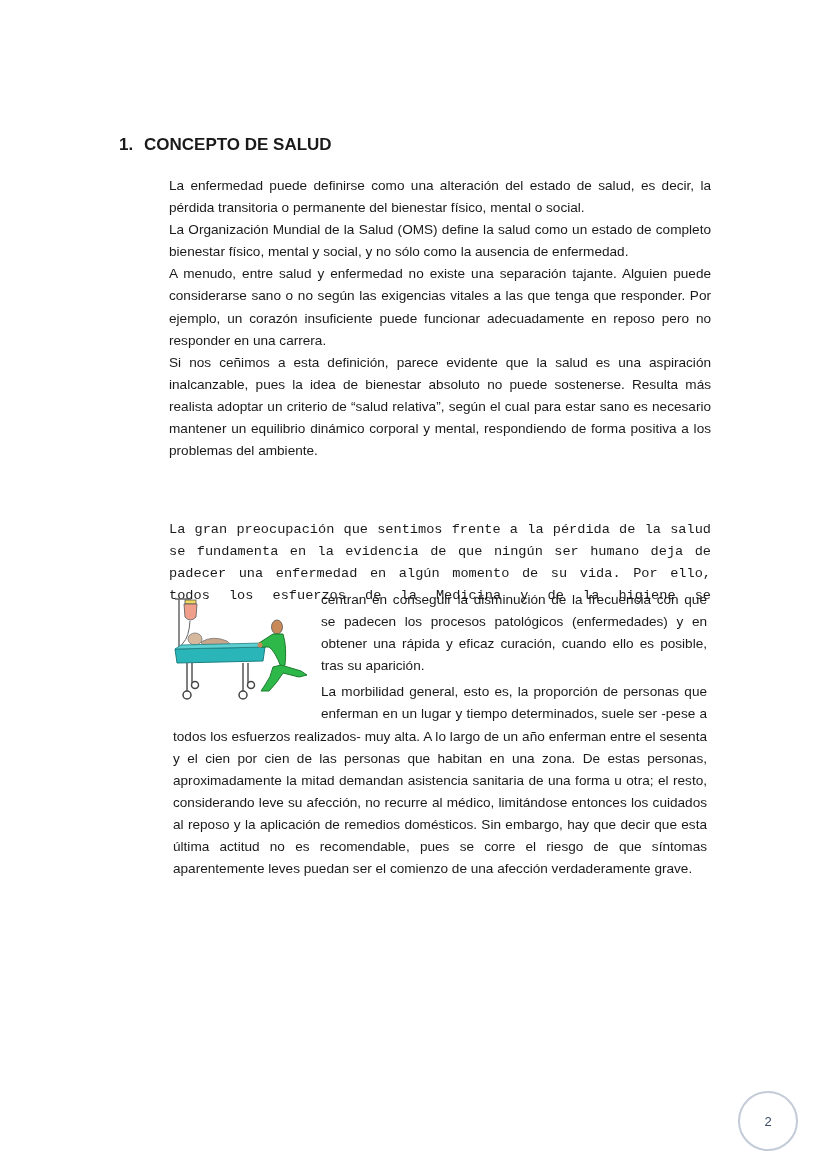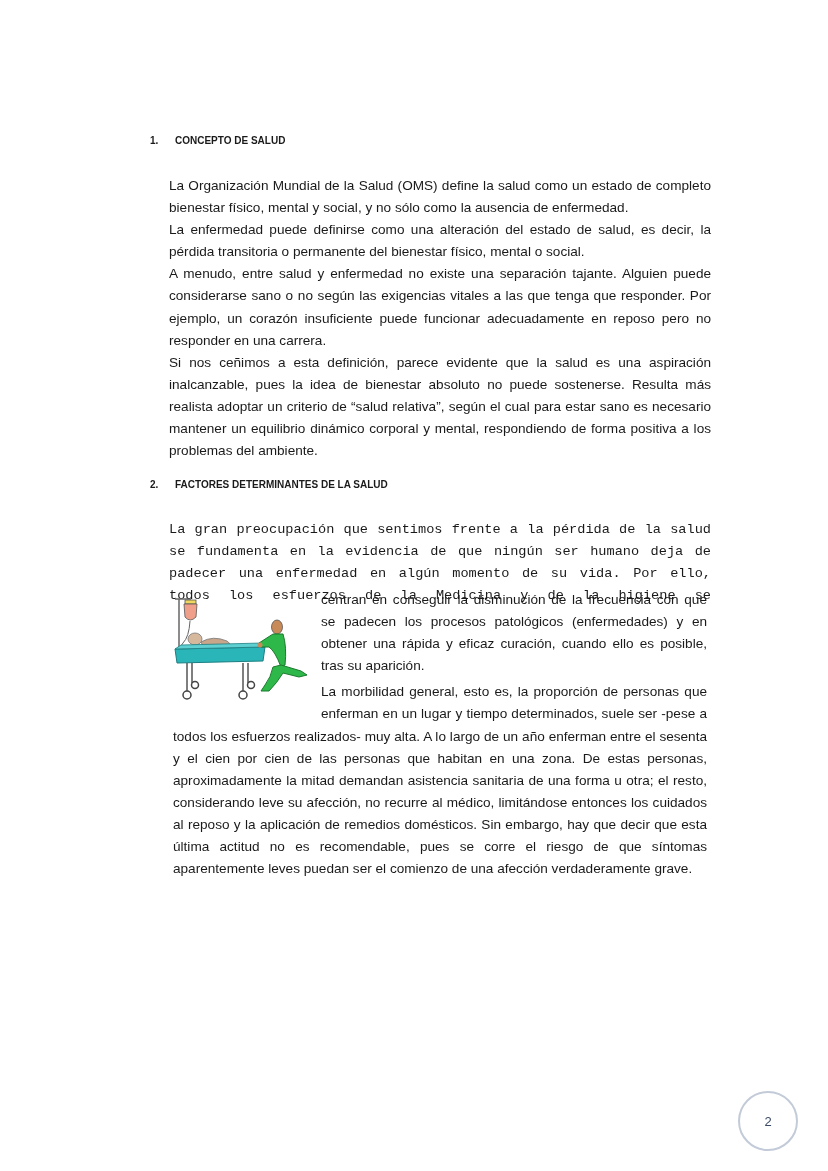--- a/index.html
+++ b/index.html
@@ -1,20 +1,20 @@
 <!DOCTYPE html>
 <html><head>
   <meta charset="utf-8">
   <style>
     html, body { margin: 0; padding: 0; background: #ffffff; }
     body { width: 828px; height: 1171px; position: relative; overflow: hidden;
            font-family: "Liberation Sans", "DejaVu Sans", sans-serif; color: #1a1a1a; }
     .page { position: absolute; left: 0; top: 0; width: 828px; height: 1171px; }
-    .heading { position: absolute; left: 119px; font-weight: bold; font-size: 10px;
-               letter-spacing: 0px; margin-left: 31px; }
+    .heading { position: absolute; left: 119px; font-weight: bold; font-size: 17px;
+               letter-spacing: 0px; }
     .heading .num { display: inline-block; width: 25px; }
     .para-block { position: absolute; left: 169px; width: 542px; font-size: 13.6px;
                   line-height: 22.1px; }
     .para-block p { margin: 0; text-align: justify; text-align-last: left; }
     .wrap-block { position: absolute; left: 169px; width: 542px; font-size: 13.6px;
                   line-height: 22.1px; }
     .wrap-block p { margin: 4px; text-align: justify; }
     .figure { float: left; width: 148px; height: 132px; margin: 2px 8px 0 -4px; }
     .page-badge { position: absolute; left: 738px; top: 1091px; width: 60px; height: 60px;
                   border: 2px solid #c3cbd8; border-radius: 50%; box-sizing: border-box;
@@ -24,29 +24,26 @@
 </head>
 <body>
 
 <div class="page">
 
   <div class="heading" style="top:135px;">
     <span class="num">1.</span><span>CONCEPTO DE SALUD</span>
   </div>
 
   <div class="para-block" style="top:175px;">
+    <p>La enfermedad puede definirse como una alteración del estado de salud, es decir, la pérdida transitoria o permanente del bienestar físico, mental o social.</p>
     <p>La Organización Mundial de la Salud (OMS) define la salud como un estado de completo bienestar físico, mental y social, y no sólo como la ausencia de enfermedad.</p>
-    <p>La enfermedad puede definirse como una alteración del estado de salud, es decir, la pérdida transitoria o permanente del bienestar físico, mental o social.</p>
     <p>A menudo, entre salud y enfermedad no existe una separación tajante. Alguien puede considerarse sano o no según las exigencias vitales a las que tenga que responder. Por ejemplo, un corazón insuficiente puede funcionar adecuadamente en reposo pero no responder en una carrera.</p>
     <p>Si nos ceñimos a esta definición, parece evidente que la salud es una aspiración inalcanzable, pues la idea de bienestar absoluto no puede sostenerse. Resulta más realista adoptar un criterio de “salud relativa”, según el cual para estar sano es necesario mantener un equilibrio dinámico corporal y mental, respondiendo de forma positiva a los problemas del ambiente.</p>
   </div>
 
-  <div class="heading" style="top:479px;">
-    <span class="num">2.</span><span>FACTORES DETERMINANTES DE LA SALUD</span>
-  </div>
 
   <div class="para-block" style="top:519px;font-family:Liberation Mono, monospace;">
     <p style="text-align-last: justify;">La gran preocupación que sentimos frente a la pérdida de la salud se fundamenta en la evidencia de que ningún ser humano deja de padecer una enfermedad en algún momento de su vida. Por ello, todos los esfuerzos de la Medicina y de la higiene se</p>
   </div>
 
   <div class="wrap-block" style="top:585px;">
     <div class="figure">
       <svg width="148" height="132" viewBox="0 0 148 132">
 
         <line x1="14" y1="12" x2="14" y2="62" stroke="#666" stroke-width="1.5"></line>

